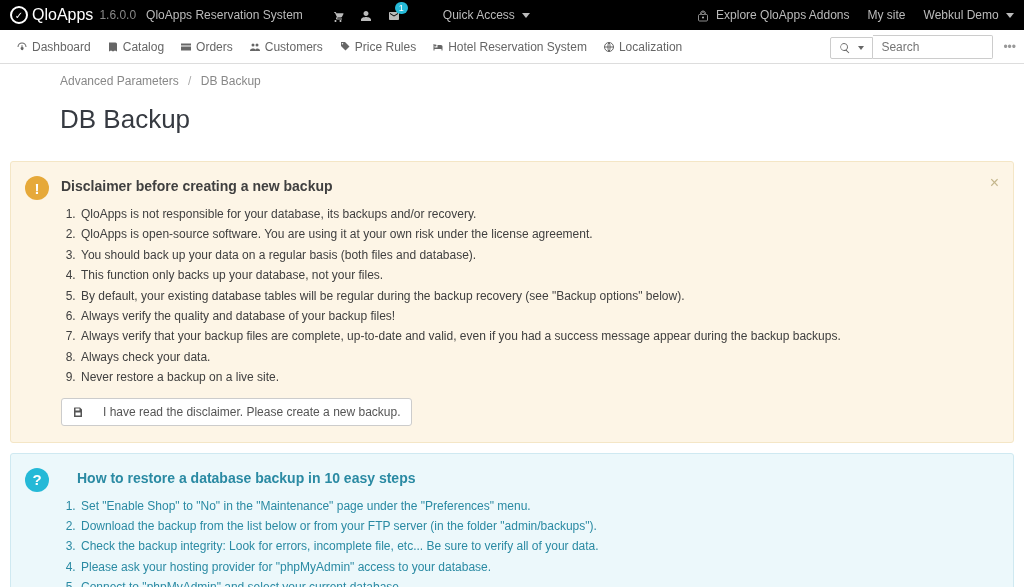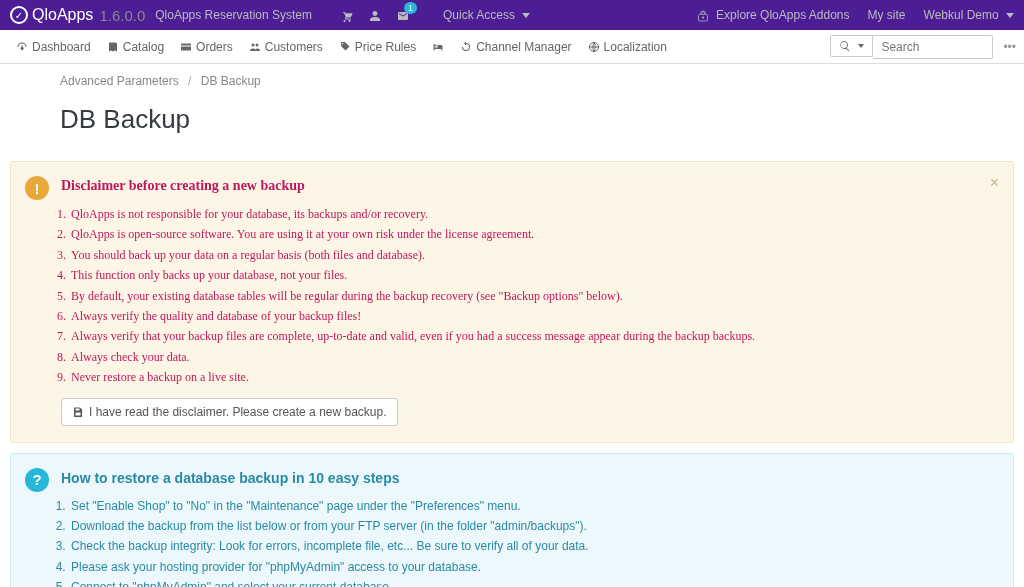--- a/index.html
+++ b/index.html
@@ -1,62 +1,62 @@
 <!DOCTYPE html>
 <html><head>
 <meta charset="utf-8">
 <style>
 * { margin: 0; padding: 0; box-sizing: border-box; }
 body { font-family: "Helvetica Neue", Helvetica, Arial, sans-serif; font-size: 13px; color: #555; background: #fff; }
 
 
-.topbar { background: #4c1d95; color: #ccc; height: 30px; display: flex; align-items: center; padding: 0 10px; font-size: 12px; }
+.topbar { background: #000000; color: #ccc; height: 30px; display: flex; align-items: center; padding: 0 10px; font-size: 12px; }
 .topbar .logo { color: #fff; font-size: 16px; font-weight: 400; display: flex; align-items: center; gap: 4px; margin-right: 6px; }
 .topbar .logo-icon { display: inline-flex; width: 18px; height: 18px; border: 2px solid #fff; border-radius: 50%; align-items: center; justify-content: center; font-size: 11px; position: relative; }
 .topbar .logo-icon::after { content: "✓"; color: #fff; font-size: 10px; }
-.topbar .version { font-size: 15px; color: #888; margin-right: 10px; }
+.topbar .version { font-size: 12px; color: #888; margin-right: 10px; }
 .topbar .subtitle { color: #bbb; margin-right: 21px; }
 .topbar .tb-icon { color: #bbb; margin: 0 8px; cursor: pointer; font-size: 13px; position: relative; }
 .topbar .badge { position: absolute; top: -6px; right: -8px; background: #25b9d7; color: #fff; border-radius: 8px; font-size: 9px; padding: 1px 4px; }
-.topbar .quick-access { margin-left: 26px; color: #bbb; font-size: 12px; }
+.topbar .quick-access { margin-left: 35px; color: #bbb; font-size: 12px; }
 .topbar .spacer { flex: 1; }
 .topbar .right-link { color: #bbb; margin-left: 18px; cursor: pointer; font-size: 12px; text-align: right; }
 .topbar .addons-icon { margin-right: 4px; }
 
 
 .navbar { background: #fff; border-bottom: 1px solid #ddd; height: 34px; display: flex; align-items: center; padding: 0 8px; font-size: 12px; color: #666; }
 .navbar .nav-item { display: flex; align-items: center; gap: 4px; padding: 0 8px; cursor: pointer; color: #666; }
 .navbar .nav-icon { font-size: 11px; }
 .navbar .nav-spacer { flex: 1; }
-.navbar .search-wrap { display: flex; align-items: flex-start; }
+.navbar .search-wrap { display: flex; align-items: flex-end; }
 .navbar .search-btn { border: 1px solid #ccc; background: #fff; padding: 4px 8px; font-size: 11px; display: flex; align-items: center; gap: 3px; border-radius: 2px 0 0 2px; cursor: pointer; }
 .navbar .search-input { border: 1px solid #ccc; border-left: none; padding: 4px 8px; font-size: 12px; width: 120px; border-radius: 0 2px 2px 0; }
 .navbar .overflow { margin-left: 10px; color: #999; cursor: pointer; }
 
 
 .page-header { padding: 10px 60px 16px; }
 .breadcrumb { font-size: 12px; color: #888; margin-bottom: 16px; }
 .breadcrumb .sep { margin: 0 6px; color: #aaa; }
 .page-title { font-size: 26px; font-weight: 300; color: #363a41; }
 
 
 .panel { margin: 10px; border-radius: 3px; padding: 16px 16px 16px 50px; position: relative; }
 .panel-warning { background: #fdf5e6; border: 1px solid #f4e6c6; }
 .panel-info { background: #ecf8fb; border: 1px solid #cfe9f1; }
 .panel .close { position: absolute; right: 14px; top: 12px; color: #c4b68c; cursor: pointer; font-size: 16px; }
 .panel .panel-icon { position: absolute; left: 14px; top: 14px; width: 24px; height: 24px; border-radius: 50%; display: flex; align-items: center; justify-content: center; color: #fff; font-weight: bold; font-size: 15px; }
 .panel-warning .panel-icon { background: #e6a93a; }
 .panel-info .panel-icon { background: #25b9d7; }
 .panel h3 { font-size: 14px; font-weight: bold; margin-bottom: 10px; }
-.panel-warning h3, .panel-warning ol { color: #be185d; font-family: Liberation Serif, serif; }
-.panel-info h3, .panel-info ol { color: #2a8aa3; }
-.panel ol { margin-left: 8px; font-size: 12px; line-height: 1.7; }
+.panel-warning h3, .panel-warning ol { color: #404040; }
+.panel-info h3, .panel-info ol { color: #2a8aa3; margin-left: 16px; }
+.panel ol { margin-left: 18px; font-size: 12px; line-height: 1.7; }
 .panel ol li { padding-left: 2px; }
 
-.backup-btn { display: inline-flex; align-items: center; gap: 5px; margin-top: 10px; background: #fff; border: 1px solid #ccc; padding: 6px 10px; font-size: 12px; color: #555; border-radius: 3px; cursor: pointer; }
+.backup-btn { display: inline-flex; align-items: center; gap: 19px; margin-top: 10px; background: #fff; border: 1px solid #ccc; padding: 6px 10px; font-size: 12px; color: #555; border-radius: 3px; cursor: pointer; }
 
 
 .annotation { position: absolute; pointer-events: none; }
 .arrow-line { stroke: #d00; stroke-width: 2; fill: none; }
 .arrow-head { fill: #d00; }
 .callout-box { border: 2px solid #d00; padding: 8px 18px; color: #d00; font-size: 15px; background: transparent; }
 
 svg.icon { width: 12px; height: 12px; fill: currentColor; display: inline-block; vertical-align: middle; }
 
 .caret { display: inline-block; width: 0; height: 0; border-left: 4px solid transparent; border-right: 4px solid transparent; border-top: 5px solid currentColor; margin-left: 4px; vertical-align: middle; }
@@ -137,26 +137,21 @@
   <span class="nav-item">
       <span class="nav-icon"><svg class="icon" viewBox="0 0 24 24">
           <path d="M21 11l-9-9H4v8l9 9 8-8zM7 7a1.5 1.5 0 110-3 1.5 1.5 0 010 3z"></path>
         </svg></span>
       <span>Price Rules</span>
     </span>
   <span class="nav-item">
       <span class="nav-icon"><svg class="icon" viewBox="0 0 24 24">
           <path d="M3 6v13h2v-3h14v3h2V11a3 3 0 00-3-3h-7v5H5V6H3zm4 5a2 2 0 100-4 2 2 0 000 4z"></path>
         </svg></span>
-    </span>
-  <span class="nav-item">
-      <span class="nav-icon"><svg class="icon" viewBox="0 0 24 24">
-          <path d="M12 4V1L8 5l4 4V6a6 6 0 11-6 6H4a8 8 0 108-8z"></path>
-        </svg></span>
-      <span>Channel Manager</span>
+      <span>Hotel Reservation System</span>
     </span>
   <span class="nav-item">
       <span class="nav-icon"><svg class="icon" viewBox="0 0 24 24">
           <circle cx="12" cy="12" r="9" fill="none" stroke="currentColor" stroke-width="2"></circle>
           <path d="M3 12h18M12 3c3 3 3 15 0 18M12 3c-3 3-3 15 0 18" fill="none" stroke="currentColor" stroke-width="2"></path>
         </svg></span>
       <span>Localization</span>
     </span>
   <span class="nav-spacer"></span>
   <span class="search-wrap">

